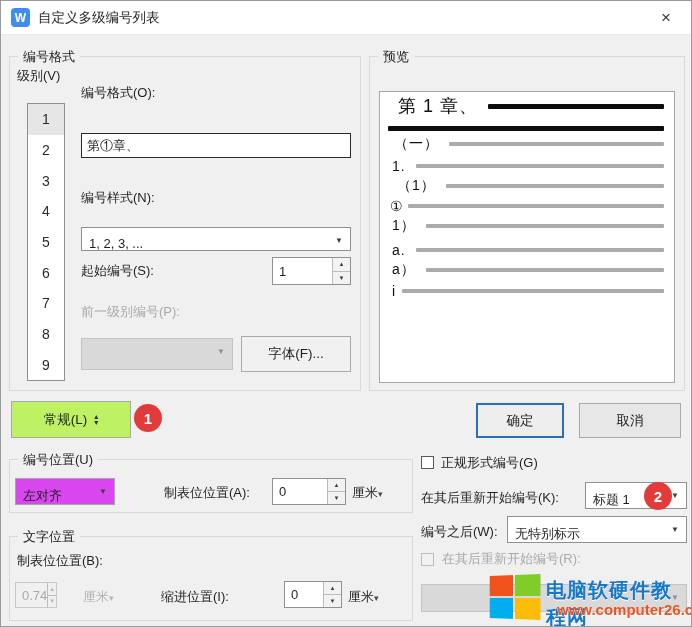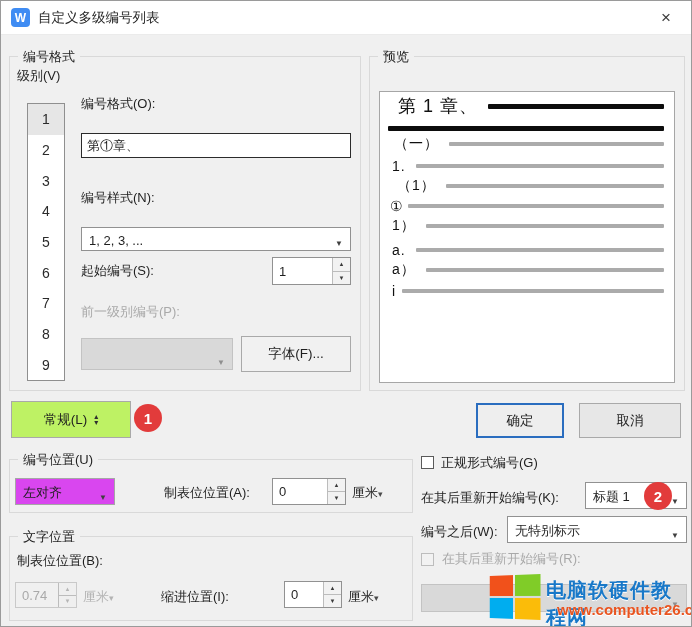--- a/index.html
+++ b/index.html
@@ -20,21 +20,21 @@
   .label.dis{color:#a9a9a9;}
   
   .listbox{position:absolute;left:26px;top:102px;width:38px;height:278px;background:#fff;border:1px solid #8f8f8f;
     box-sizing:border-box;display:flex;flex-direction:column;}
   .listbox .item{flex:1;display:flex;align-items:center;justify-content:center;font-size:14px;color:#2a2a2a;}
   .listbox .item.sel{background:#e6e6e6;}
   
   .textinput{position:absolute;background:#fff;border:1px solid #2b2b2b;box-sizing:border-box;
     font-size:13px;padding:0 5px;display:flex;align-items:center;}
   .dropdown{position:absolute;background:#fff;border:1px solid #919191;box-sizing:border-box;
-    font-size:13px;padding:2px 7px;display:flex;align-items:flex-end;}
+    font-size:13px;padding:8px 7px;display:flex;align-items:flex-start;}
   .dropdown .caret{margin-left:auto;font-size:8px;color:#3f3f3f;}
   .dropdown.btnlike{background:#d946ef;border-color:#a6a6a6;}
   .dropdown.dis{background:#d9d9d9;border-color:#c3c3c3;color:#8f8f8f;}
   .dropdown.dis .caret{color:#8f8f8f;}
   .spinner{position:absolute;background:#fff;border:1px solid #919191;box-sizing:border-box;display:flex;}
   .spinner .val{flex:1;font-size:13px;display:flex;align-items:center;padding-left:6px;}
   .spinner .btns{width:17px;border-left:1px solid #bcbcbc;display:flex;flex-direction:column;}
   .spinner .btns span{flex:1;display:flex;align-items:center;justify-content:center;font-size:6px;color:#3a3a3a;background:#f2f2f2;}
   .spinner .btns span + span{border-top:1px solid #bcbcbc;}
   .spinner.dis{background:#f0f0f0;border-color:#c9c9c9;}
@@ -95,21 +95,21 @@
     <div class="item">2</div>
     <div class="item">3</div>
     <div class="item">4</div>
     <div class="item">5</div>
     <div class="item">6</div>
     <div class="item">7</div>
     <div class="item">8</div>
     <div class="item">9</div>
   </div>
 
-  <span class="label" style="left:80px;top:94px;">编号格式(O):</span>
+  <span class="label" style="left:80px;top:83px;">编号格式(O):</span>
   <div class="textinput" style="left:80px;top:132px;width:270px;height:25px;">第①章、</div>
 
   <span class="label" style="left:80px;top:188px;">编号样式(N):</span>
   <div class="dropdown" style="left:80px;top:226px;width:270px;height:24px;">
     <span>1, 2, 3, ...</span>
     <span class="caret">▼</span>
   </div>
 
   <span class="label" style="left:80px;top:261px;">起始编号(S):</span>
   <div class="spinner" style="left:271px;top:256px;width:79px;height:28px;">
@@ -200,21 +200,21 @@
     </span>
   </div>
   <span class="unit" style="left:351px;top:483px;">
     <span>厘米</span><span class="ucaret">▾</span>
   </span>
 
   <div class="group" style="left:8px;top:535px;width:404px;height:85px;">
     <span class="group-title">文字位置</span>
   </div>
   <span class="label" style="left:16px;top:551px;">制表位位置(B):</span>
-  <div class="spinner dis" style="left:14px;top:581px;width:62px;height:26px;">
+  <div class="spinner dis" style="left:14px;top:581px;width:42px;height:26px;">
     <span class="val">0.74</span>
     <span class="btns">
       <span>▲</span>
       <span>▼</span>
     </span>
   </div>
   <span class="unit dis" style="left:82px;top:587px;">
     <span>厘米</span><span class="ucaret">▾</span>
   </span>
   <span class="label" style="left:160px;top:587px;">缩进位置(I):</span>

